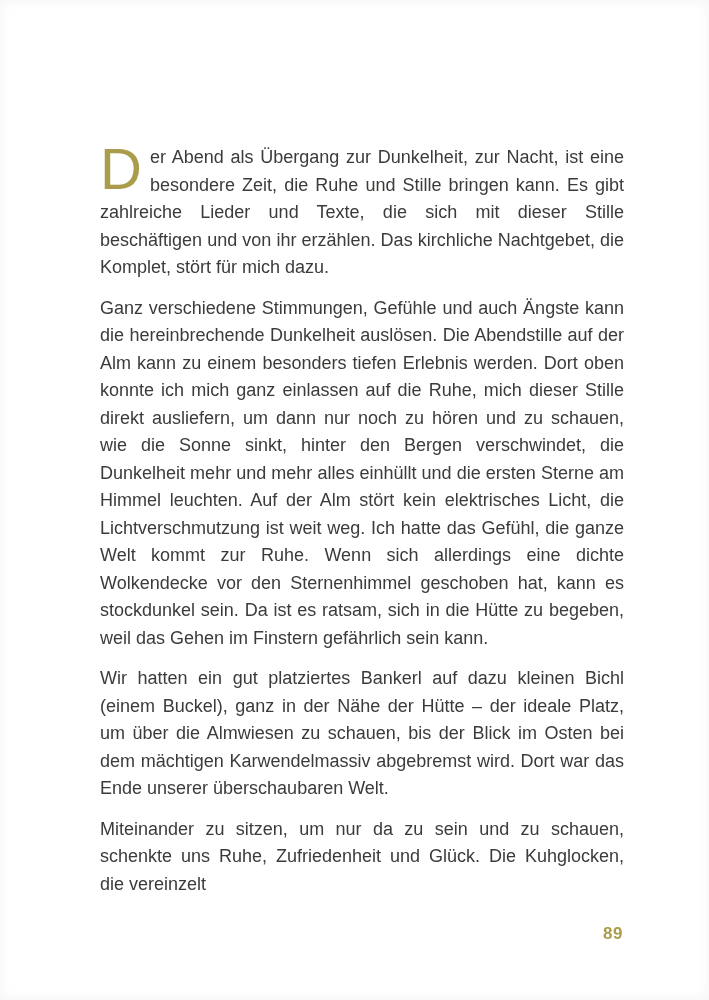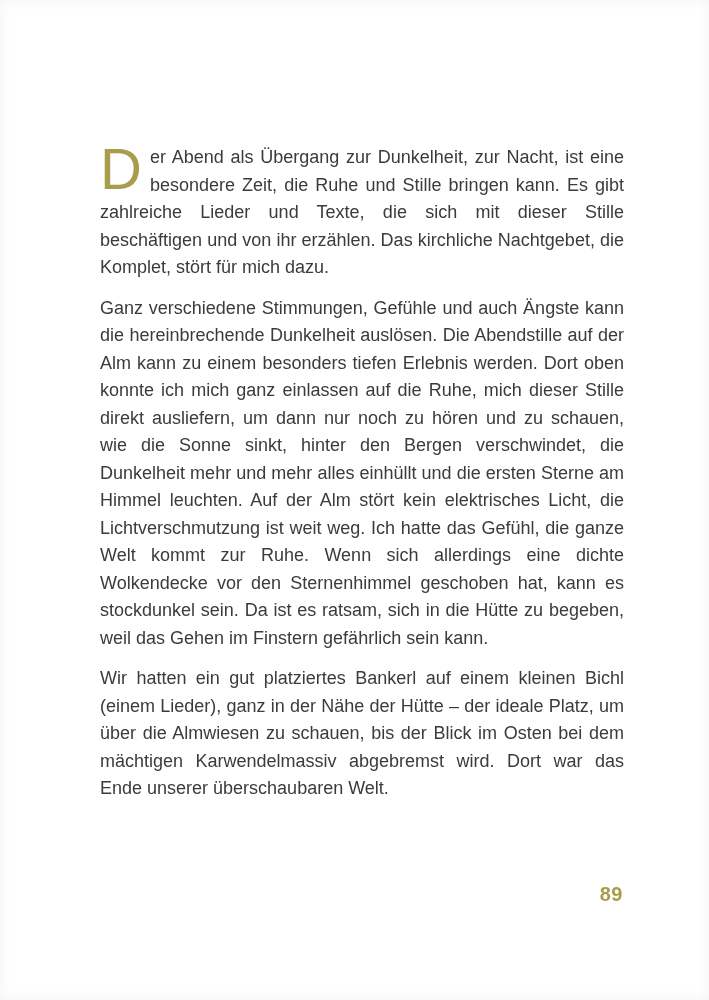--- a/index.html
+++ b/index.html
@@ -38,30 +38,31 @@
     line-height: 46px;
     padding-right: 8px;
     padding-top: 2px;
     color: #a99c4b;
     font-weight: 400;
     font-family: "Liberation Sans", "DejaVu Sans", sans-serif;
   }
   .page-number {
     position: absolute;
     right: 86px;
-    top: 883px;
+    top: 924px;
     color: #a99c4b;
-    font-size: 20px;
+    font-size: 17px;
     font-weight: bold;
     letter-spacing: 0.5px;
   }
 </style>
 </head>
 <body>
 
 <div class="page">
   <div class="text-block">
     <p class="para"><span class="drop-cap">D</span><span>er Abend als Übergang zur Dunkelheit, zur Nacht, ist eine besondere Zeit, die Ruhe und Stille bringen kann. Es gibt zahlreiche Lieder und Texte, die sich mit dieser Stille beschäftigen und von ihr erzählen. Das kirchliche Nachtgebet, die Komplet, stört für mich dazu.</span></p>
     <p class="para">Ganz verschiedene Stimmungen, Gefühle und auch Ängste kann die hereinbrechende Dunkelheit auslösen. Die Abendstille auf der Alm kann zu einem besonders tiefen Erlebnis werden. Dort oben konnte ich mich ganz einlassen auf die Ruhe, mich dieser Stille direkt ausliefern, um dann nur noch zu hören und zu schauen, wie die Sonne sinkt, hinter den Bergen verschwindet, die Dunkelheit mehr und mehr alles einhüllt und die ersten Sterne am Himmel leuchten. Auf der Alm stört kein elektrisches Licht, die Lichtverschmutzung ist weit weg. Ich hatte das Gefühl, die ganze Welt kommt zur Ruhe. Wenn sich allerdings eine dichte Wolkendecke vor den Sternenhimmel geschoben hat, kann es stockdunkel sein. Da ist es ratsam, sich in die Hütte zu begeben, weil das Gehen im Finstern gefährlich sein kann.</p>
-    <p class="para">Wir hatten ein gut platziertes Bankerl auf einem kleinen Bichl (einem Lieder), ganz in der Nähe der Hütte – der ideale Platz, um über die Almwiesen zu schauen, bis der Blick im Osten bei dem mächtigen Karwendelmassiv abgebremst wird. Dort war das Ende unserer überschaubaren Welt.</p>
+    <p class="para">Wir hatten ein gut platziertes Bankerl auf dazu kleinen Bichl (einem Buckel), ganz in der Nähe der Hütte – der ideale Platz, um über die Almwiesen zu schauen, bis der Blick im Osten bei dem mächtigen Karwendelmassiv abgebremst wird. Dort war das Ende unserer überschaubaren Welt.</p>
+    <p class="para">Miteinander zu sitzen, um nur da zu sein und zu schauen, schenkte uns Ruhe, Zufriedenheit und Glück. Die Kuhglocken, die vereinzelt</p>
   </div>
   <div class="page-number">89</div>
 </div>
 
 </body></html>

